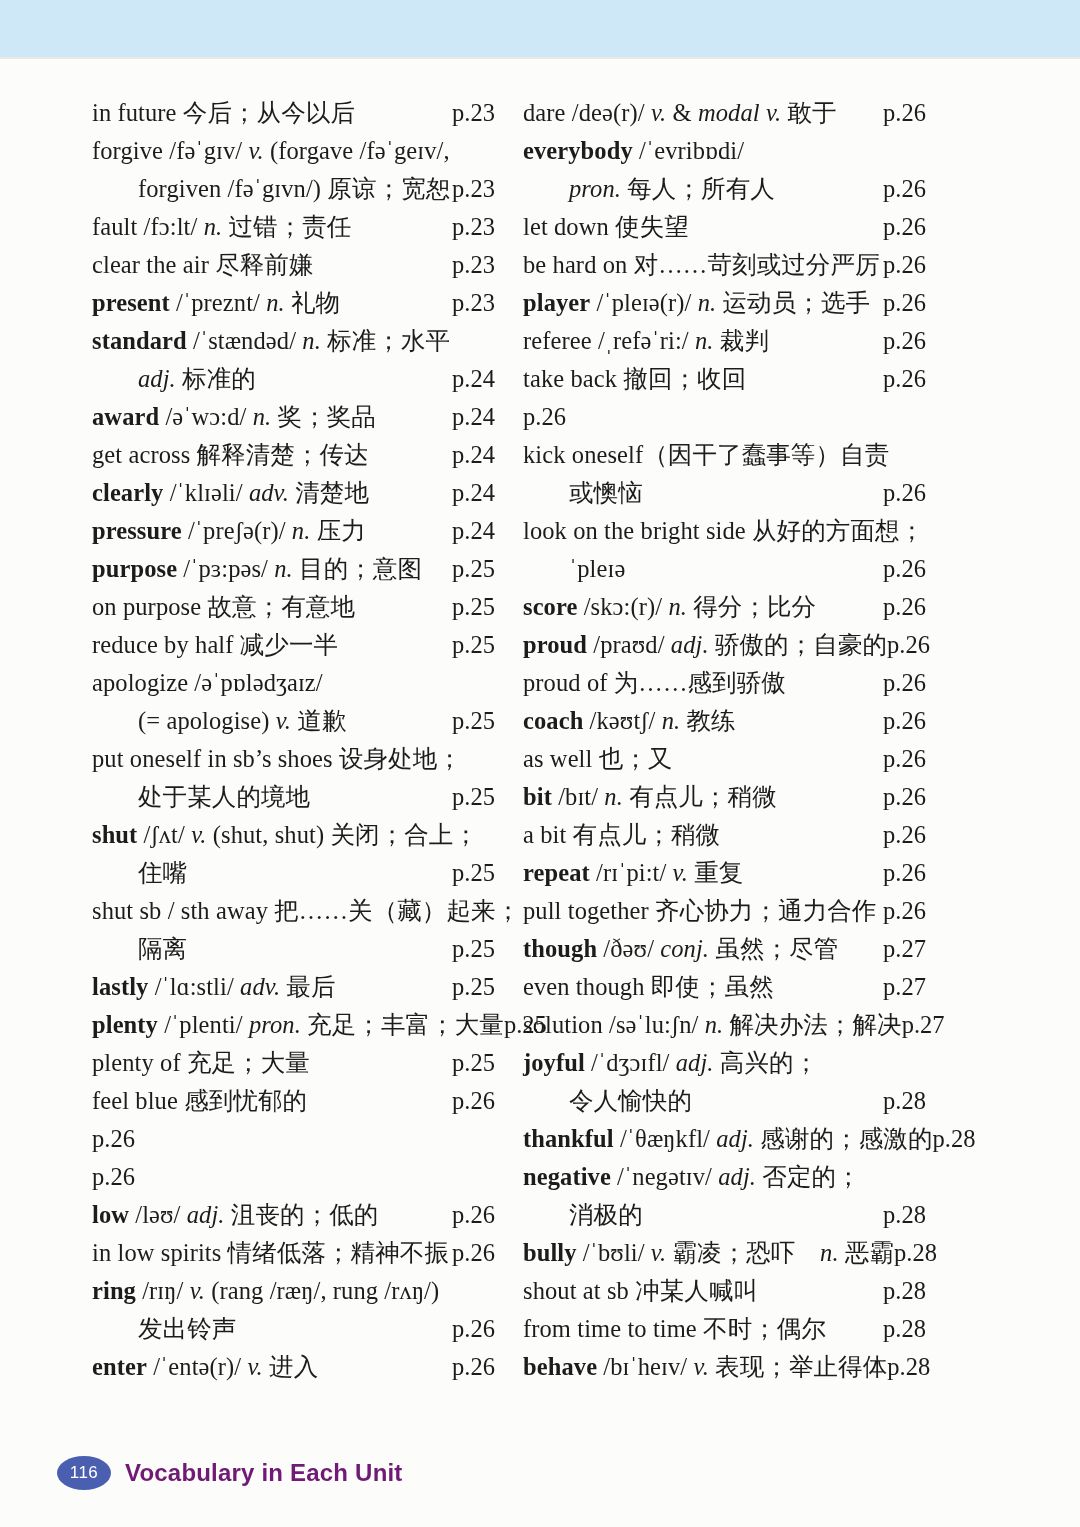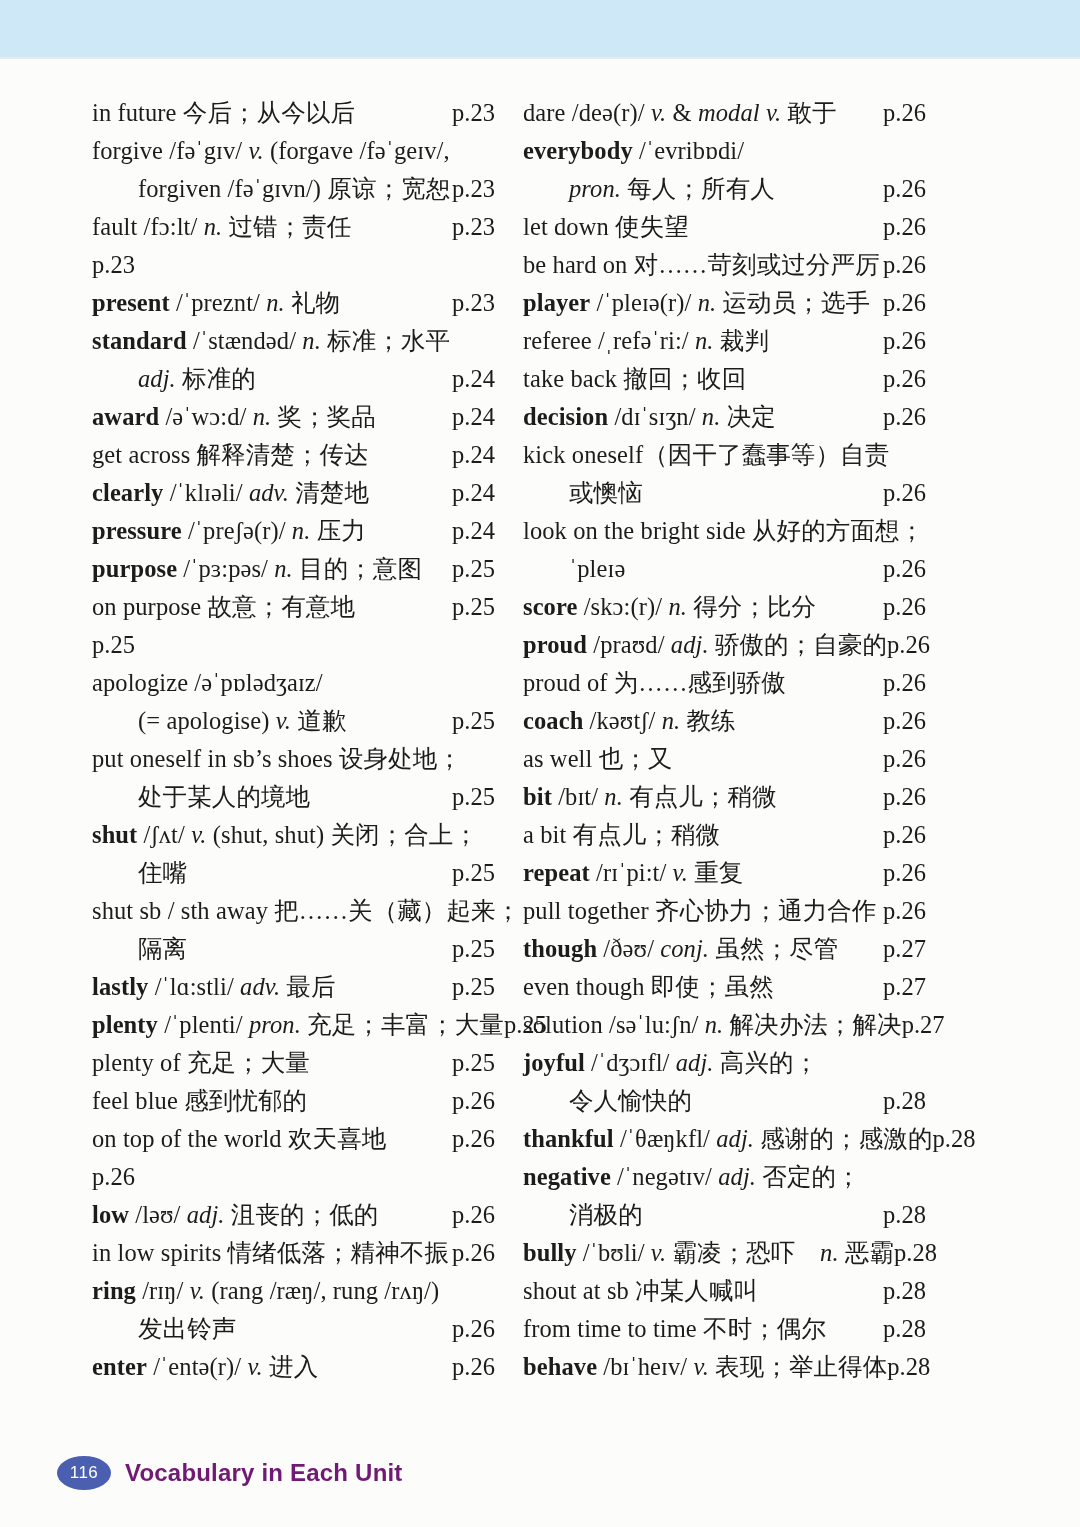--- a/index.html
+++ b/index.html
@@ -56,20 +56,21 @@
     </div>
     <div class="line indent">
       <span class="text"><span>forgiven /fəˈgɪvn/) 原谅；宽恕</span></span>
       <span class="page">p.23</span>
     </div>
     <div class="line">
       <span class="text"><span>fault /fɔ:lt/ </span><span class="pos">n.</span><span> 过错；责任</span></span>
       <span class="page">p.23</span>
     </div>
     <div class="line">
+      <span class="text"><span>clear the air 尽释前嫌</span></span>
       <span class="page">p.23</span>
     </div>
     <div class="line">
       <span class="text"><span class="hw">present</span><span> /ˈpreznt/ </span><span class="pos">n.</span><span> 礼物</span></span>
       <span class="page">p.23</span>
     </div>
     <div class="line">
       <span class="text"><span class="hw">standard</span><span> /ˈstændəd/ </span><span class="pos">n.</span><span> 标准；水平</span></span>
       <span class="page"></span>
     </div>
@@ -95,20 +96,21 @@
     </div>
     <div class="line">
       <span class="text"><span class="hw">purpose</span><span> /ˈpɜ:pəs/ </span><span class="pos">n.</span><span> 目的；意图</span></span>
       <span class="page">p.25</span>
     </div>
     <div class="line">
       <span class="text"><span>on purpose 故意；有意地</span></span>
       <span class="page">p.25</span>
     </div>
     <div class="line">
+      <span class="text"><span>reduce by half 减少一半</span></span>
       <span class="page">p.25</span>
     </div>
     <div class="line">
       <span class="text"><span>apologize /əˈpɒlədʒaɪz/</span></span>
       <span class="page"></span>
     </div>
     <div class="line indent">
       <span class="text"><span>(= apologise) </span><span class="pos">v.</span><span> 道歉</span></span>
       <span class="page">p.25</span>
     </div>
@@ -146,21 +148,20 @@
     </div>
     <div class="line">
       <span class="text"><span>plenty of 充足；大量</span></span>
       <span class="page">p.25</span>
     </div>
     <div class="line">
       <span class="text"><span>feel blue 感到忧郁的</span></span>
       <span class="page">p.26</span>
     </div>
     <div class="line">
-      <span class="text"><span>on top of the world 欢天喜地</span></span>
       <span class="page">p.26</span>
     </div>
     <div class="line">
       <span class="page">p.26</span>
     </div>
     <div class="line">
       <span class="text"><span class="hw">low</span><span> /ləʊ/ </span><span class="pos">adj.</span><span> 沮丧的；低的</span></span>
       <span class="page">p.26</span>
     </div>
     <div class="line">
@@ -207,21 +208,20 @@
     </div>
     <div class="line">
       <span class="text"><span>referee /ˌrefəˈri:/ </span><span class="pos">n.</span><span> 裁判</span></span>
       <span class="page">p.26</span>
     </div>
     <div class="line">
       <span class="text"><span>take back 撤回；收回</span></span>
       <span class="page">p.26</span>
     </div>
     <div class="line">
-      <span class="text"><span class="hw">decision</span><span> /dɪˈsɪʒn/ </span><span class="pos">n.</span><span> 决定</span></span>
       <span class="page">p.26</span>
     </div>
     <div class="line">
       <span class="text"><span>kick oneself（因干了蠢事等）自责</span></span>
       <span class="page"></span>
     </div>
     <div class="line indent">
       <span class="text"><span>或懊恼</span></span>
       <span class="page">p.26</span>
     </div>

